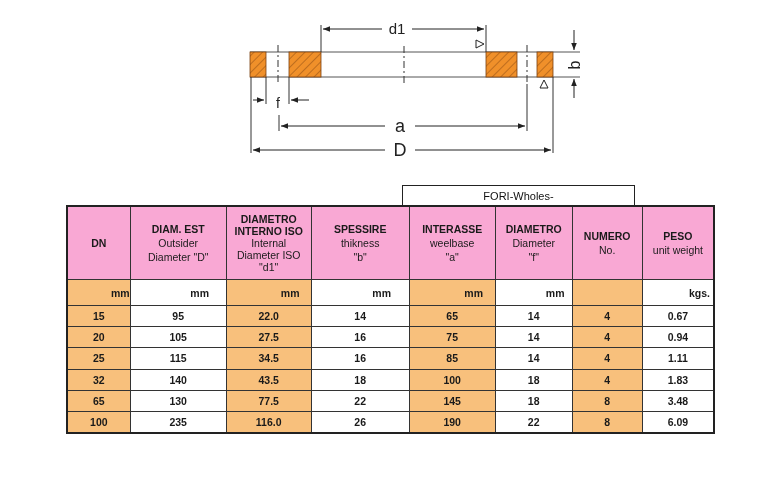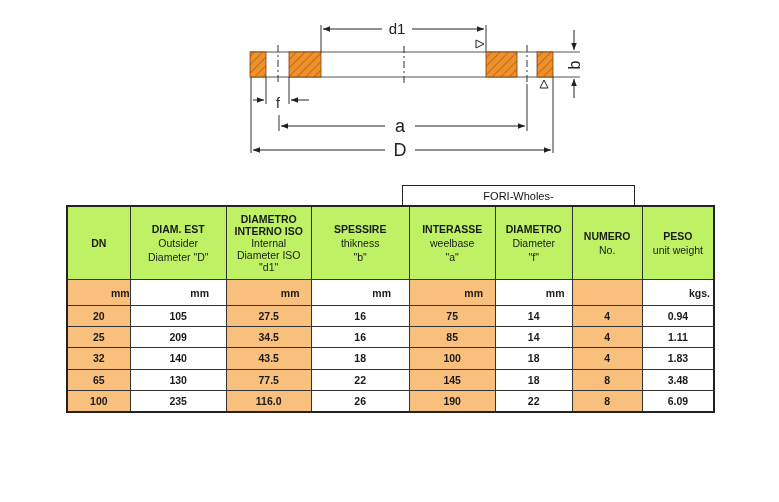--- a/index.html
+++ b/index.html
@@ -2,21 +2,21 @@
 <html><head>
 <meta charset="utf-8">
 <style>
   html, body { margin:0; padding:0; background:#ffffff; }
   body { width:779px; height:502px; position:relative; overflow:hidden; font-family:"Liberation Sans", sans-serif; color:#111; }
   #diagram { position:absolute; left:0; top:0; width:779px; height:170px; }
   #diagram text { font-family:"Liberation Sans", sans-serif; fill:#222; }
   .fori-box { position:absolute; left:402px; top:185px; width:233px; height:32px; border:1px solid #222; border-bottom:none; box-sizing:border-box; font-size:11px; text-align:center; line-height:20px; background:#fff; }
   table.spec { position:absolute; left:66px; top:205px; border-collapse:collapse; table-layout:fixed; border:2px solid #222; }
   table.spec td, table.spec th { border:1px solid #333; text-align:center; padding:0; font-size:10.5px; font-weight:bold; color:#1a1a1a; }
-  table.spec th { background:#bef264; height:72px; line-height:14px; vertical-align:middle; }
+  table.spec th { background:#f9a8d4; height:72px; line-height:14px; vertical-align:middle; }
   table.spec th .sub { font-weight:normal; }
   table.spec th .hd { font-weight:bold; }
   tr.units td { height:25px;padding-left:43px; }
   tr.data td { height:20.2px; }
   .o { background:#F8C07C; }
   .w { background:#ffffff; }
 </style>
 </head>
 <body>
 
@@ -152,32 +152,42 @@
     <td class="o">mm</td>
     <td class="w">mm</td>
     <td class="o">mm</td>
     <td class="w">mm</td>
     <td class="o">mm</td>
     <td class="w">mm</td>
     <td class="o"></td>
     <td class="w">kgs.</td>
   </tr>
   <tr class="data">
+    <td class="o">15</td>
+        <td class="w">95</td>
+        <td class="o">22.0</td>
+        <td class="w">14</td>
+        <td class="o">65</td>
+        <td class="w">14</td>
+        <td class="o">4</td>
+        <td class="w">0.67</td>
+  </tr>
+  <tr class="data">
     <td class="o">20</td>
         <td class="w">105</td>
         <td class="o">27.5</td>
         <td class="w">16</td>
         <td class="o">75</td>
         <td class="w">14</td>
         <td class="o">4</td>
         <td class="w">0.94</td>
   </tr>
   <tr class="data">
     <td class="o">25</td>
-        <td class="w">209</td>
+        <td class="w">115</td>
         <td class="o">34.5</td>
         <td class="w">16</td>
         <td class="o">85</td>
         <td class="w">14</td>
         <td class="o">4</td>
         <td class="w">1.11</td>
   </tr>
   <tr class="data">
     <td class="o">32</td>
         <td class="w">140</td>

